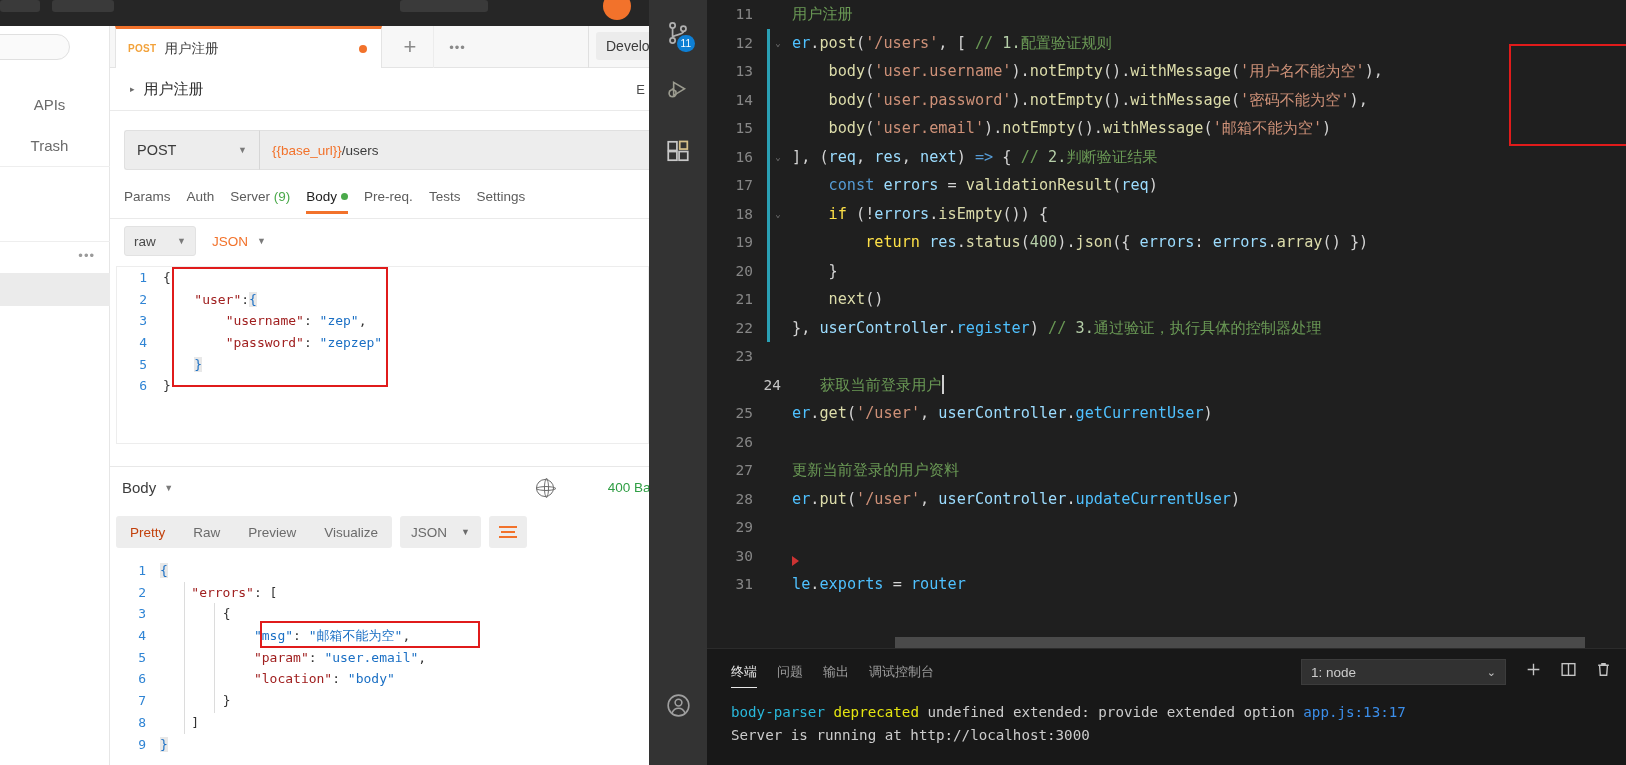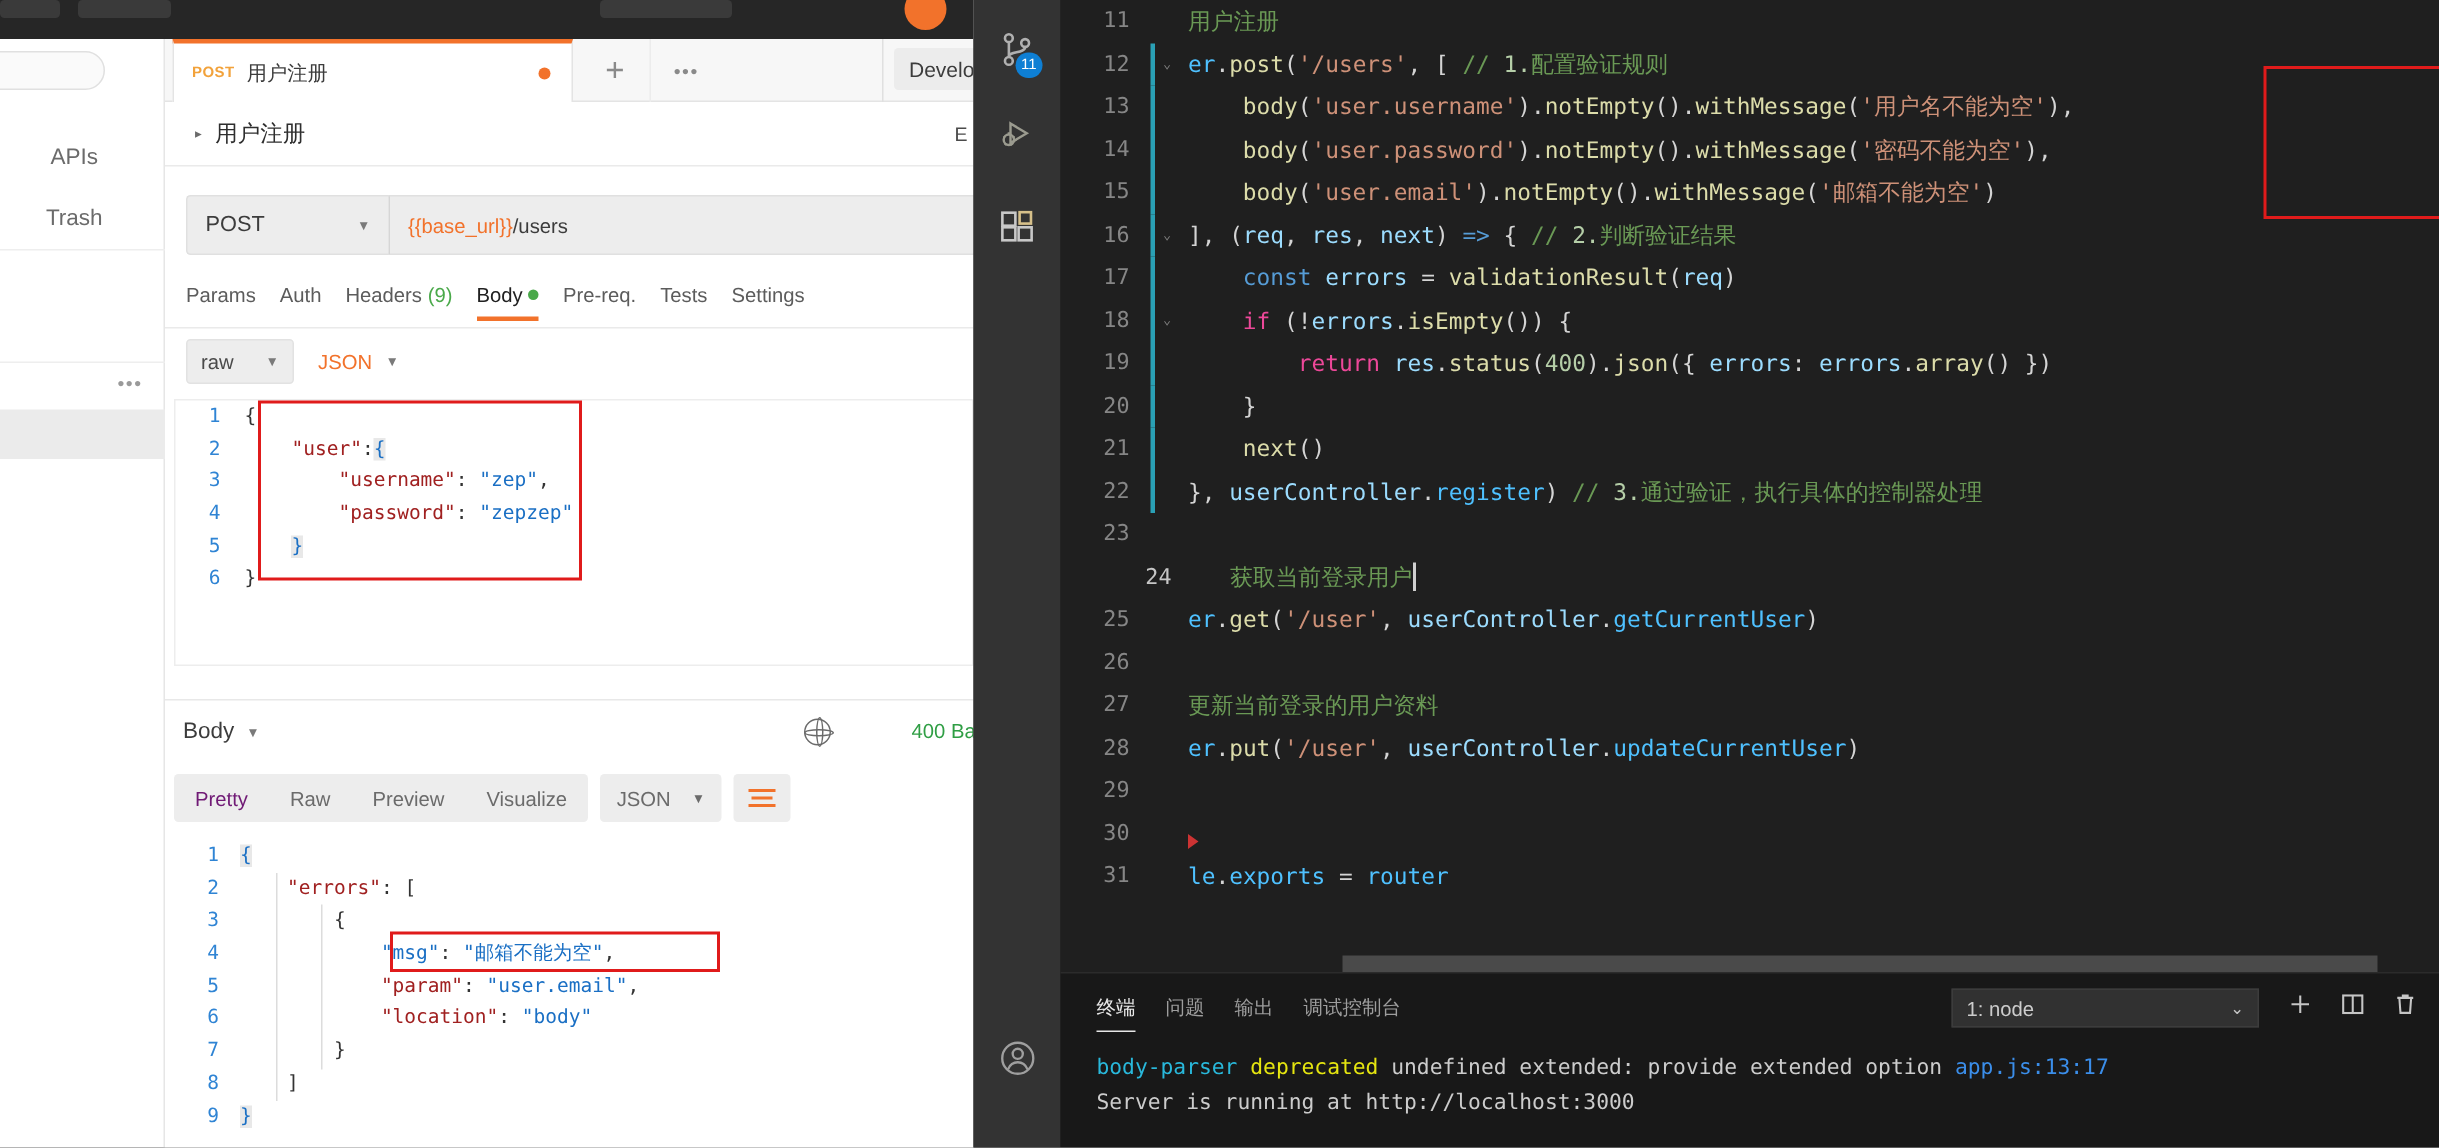--- a/index.html
+++ b/index.html
@@ -82,21 +82,21 @@
   .pm-resp-hdr .rlabel { color: #3c3c3c; font-size: 15px; }
   .pm-resp-hdr .cv { font-size: 9px; color: #7a7a7a; margin-left: 8px; }
   .pm-resp-hdr .globe { position: absolute; right: 95px; width: 18px; height: 18px; border: 1.5px solid #6b6b6b; border-radius: 50%; }
   .pm-resp-hdr .globe::before { content: ""; position: absolute; left: 6.5px; top: -1.5px; width: 3px; height: 18px; border: 1.5px solid #6b6b6b; border-radius: 50%; }
   .pm-resp-hdr .globe::after { content: ""; position: absolute; left: -1.5px; top: 6.5px; width: 18px; height: 3px; border: 1.5px solid #6b6b6b; border-radius: 50%; }
   .pm-resp-hdr .status { position: absolute; right: -30px; color: #2f9e44; font-size: 13.5px; white-space: nowrap; }
 
   .pm-resptabs { position: absolute; left: 6px; top: 490px; display: flex; align-items: center; gap: 8px; }
   .pm-resptabs .grp { background: #ededed; border-radius: 3px; display: flex; height: 32px; align-items: center; }
   .pm-resptabs .grp .rt { padding: 0 14px; color: #6b6b6b; font-size: 13.5px; }
-  .pm-resptabs .grp .rt.active { color: #701a75; }
+  .pm-resptabs .grp .rt.active { color: #c2410c; }
   .pm-resptabs .jsonsel { background: #ededed; border-radius: 3px; height: 32px; display: flex; align-items: center; justify-content: space-between; padding: 0 11px; gap: 14px; color: #6b6b6b; font-size: 13.5px; }
   .pm-resptabs .jsonsel .cv { font-size: 9px; }
   .pm-resptabs .wrapbtn { background: #ededed; border-radius: 3px; width: 38px; height: 32px; display: flex; flex-direction: column; align-items: center; justify-content: center; gap: 3px; }
   .pm-resptabs .wrapbtn i { display: block; height: 2px; background: #f2722b; }
   .pm-resptabs .wrapbtn i.w1 { width: 18px; } .pm-resptabs .wrapbtn i.w2 { width: 14px; } .pm-resptabs .wrapbtn i.w3 { width: 18px; }
 
   .pm-respbody { position: absolute; left: 0; top: 534px; width: 539px; height: 231px; background: #fff; overflow: hidden; }
   .pm-respbody .code-line .ln { width: 50px; padding-right: 14px; }
   .guide { position: absolute; width: 1px; background: #dcdcdc; }
 
@@ -106,21 +106,21 @@
   .vs-ic { position: absolute; left: 0; width: 58px; height: 50px; display: flex; align-items: center; justify-content: center; color: #b8b8b8; }
   .vs-badge { position: absolute; right: 12px; bottom: 6px; min-width: 17px; height: 17px; border-radius: 9px; background: #0e7fd4; color: #fff; font-size: 10px; display: flex; align-items: center; justify-content: center; padding: 0 4px; font-family: "Liberation Sans", sans-serif; }
 
   .vs-editor { position: absolute; left: 58px; top: 0; width: 919px; height: 648px; background: #1f1f1f; overflow: hidden; }
   .vcode { font-family: "DejaVu Sans Mono", "Liberation Mono", monospace; font-size: 15.2px; line-height: 28.5px; }
   .vline { display: flex; height: 28.5px; align-items: center; }
   .vline .vln { width: 60px; text-align: right; padding-right: 14px; color: #868686; flex: none; font-size: 14.5px; }
   .vline .vbar { width: 3px; height: 28.5px; flex: none; }
   .vline .vfold { width: 16px; flex: none; color: #808080; font-size: 9px; text-align: center; }
   .vline .vtxt { white-space: pre; padding-left: 6px; }
-  .k-kw { color: #ec4899; }
+  .k-kw { color: #fde047; }
   .k-id { color: #9cdcfe; }
   .k-fn { color: #dcdcaa; }
   .k-str { color: #ce9178; }
   .k-cm { color: #6a9955; }
   .k-num { color: #b5cea8; }
   .k-pn { color: #d4d4d4; }
   .k-ar { color: #569cd6; }
   .k-blue { color: #4fc1ff; }
   .vcursor { display: inline-block; width: 2px; height: 19px; background: #cfcfcf; vertical-align: -4px; }
   .bpmark { position: absolute; width: 0; height: 0; border-left: 7px solid #cc3333; border-top: 5px solid transparent; border-bottom: 5px solid transparent; }
@@ -192,21 +192,21 @@
         </div>
         <div class="pm-url-input">
           <span class="var">{{base_url}}</span>
             <span>/users</span>
         </div>
       </div>
 
       <div class="pm-reqtabs">
         <div class="rt">Params</div>
         <div class="rt">Auth</div>
-        <div class="rt"><span>Headers</span> <span class="cnt">(9)</span></div>
+        <div class="rt"><span>Server</span> <span class="cnt">(9)</span></div>
         <div class="rt active"><span>Body</span><span class="gdot"></span></div>
         <div class="rt">Pre-req.</div>
         <div class="rt">Tests</div>
         <div class="rt">Settings</div>
       </div>
       <div class="pm-reqtabs-line"></div>
 
       <div class="pm-bodyopts">
         <div class="pm-raw-sel">
           <span>raw</span>

